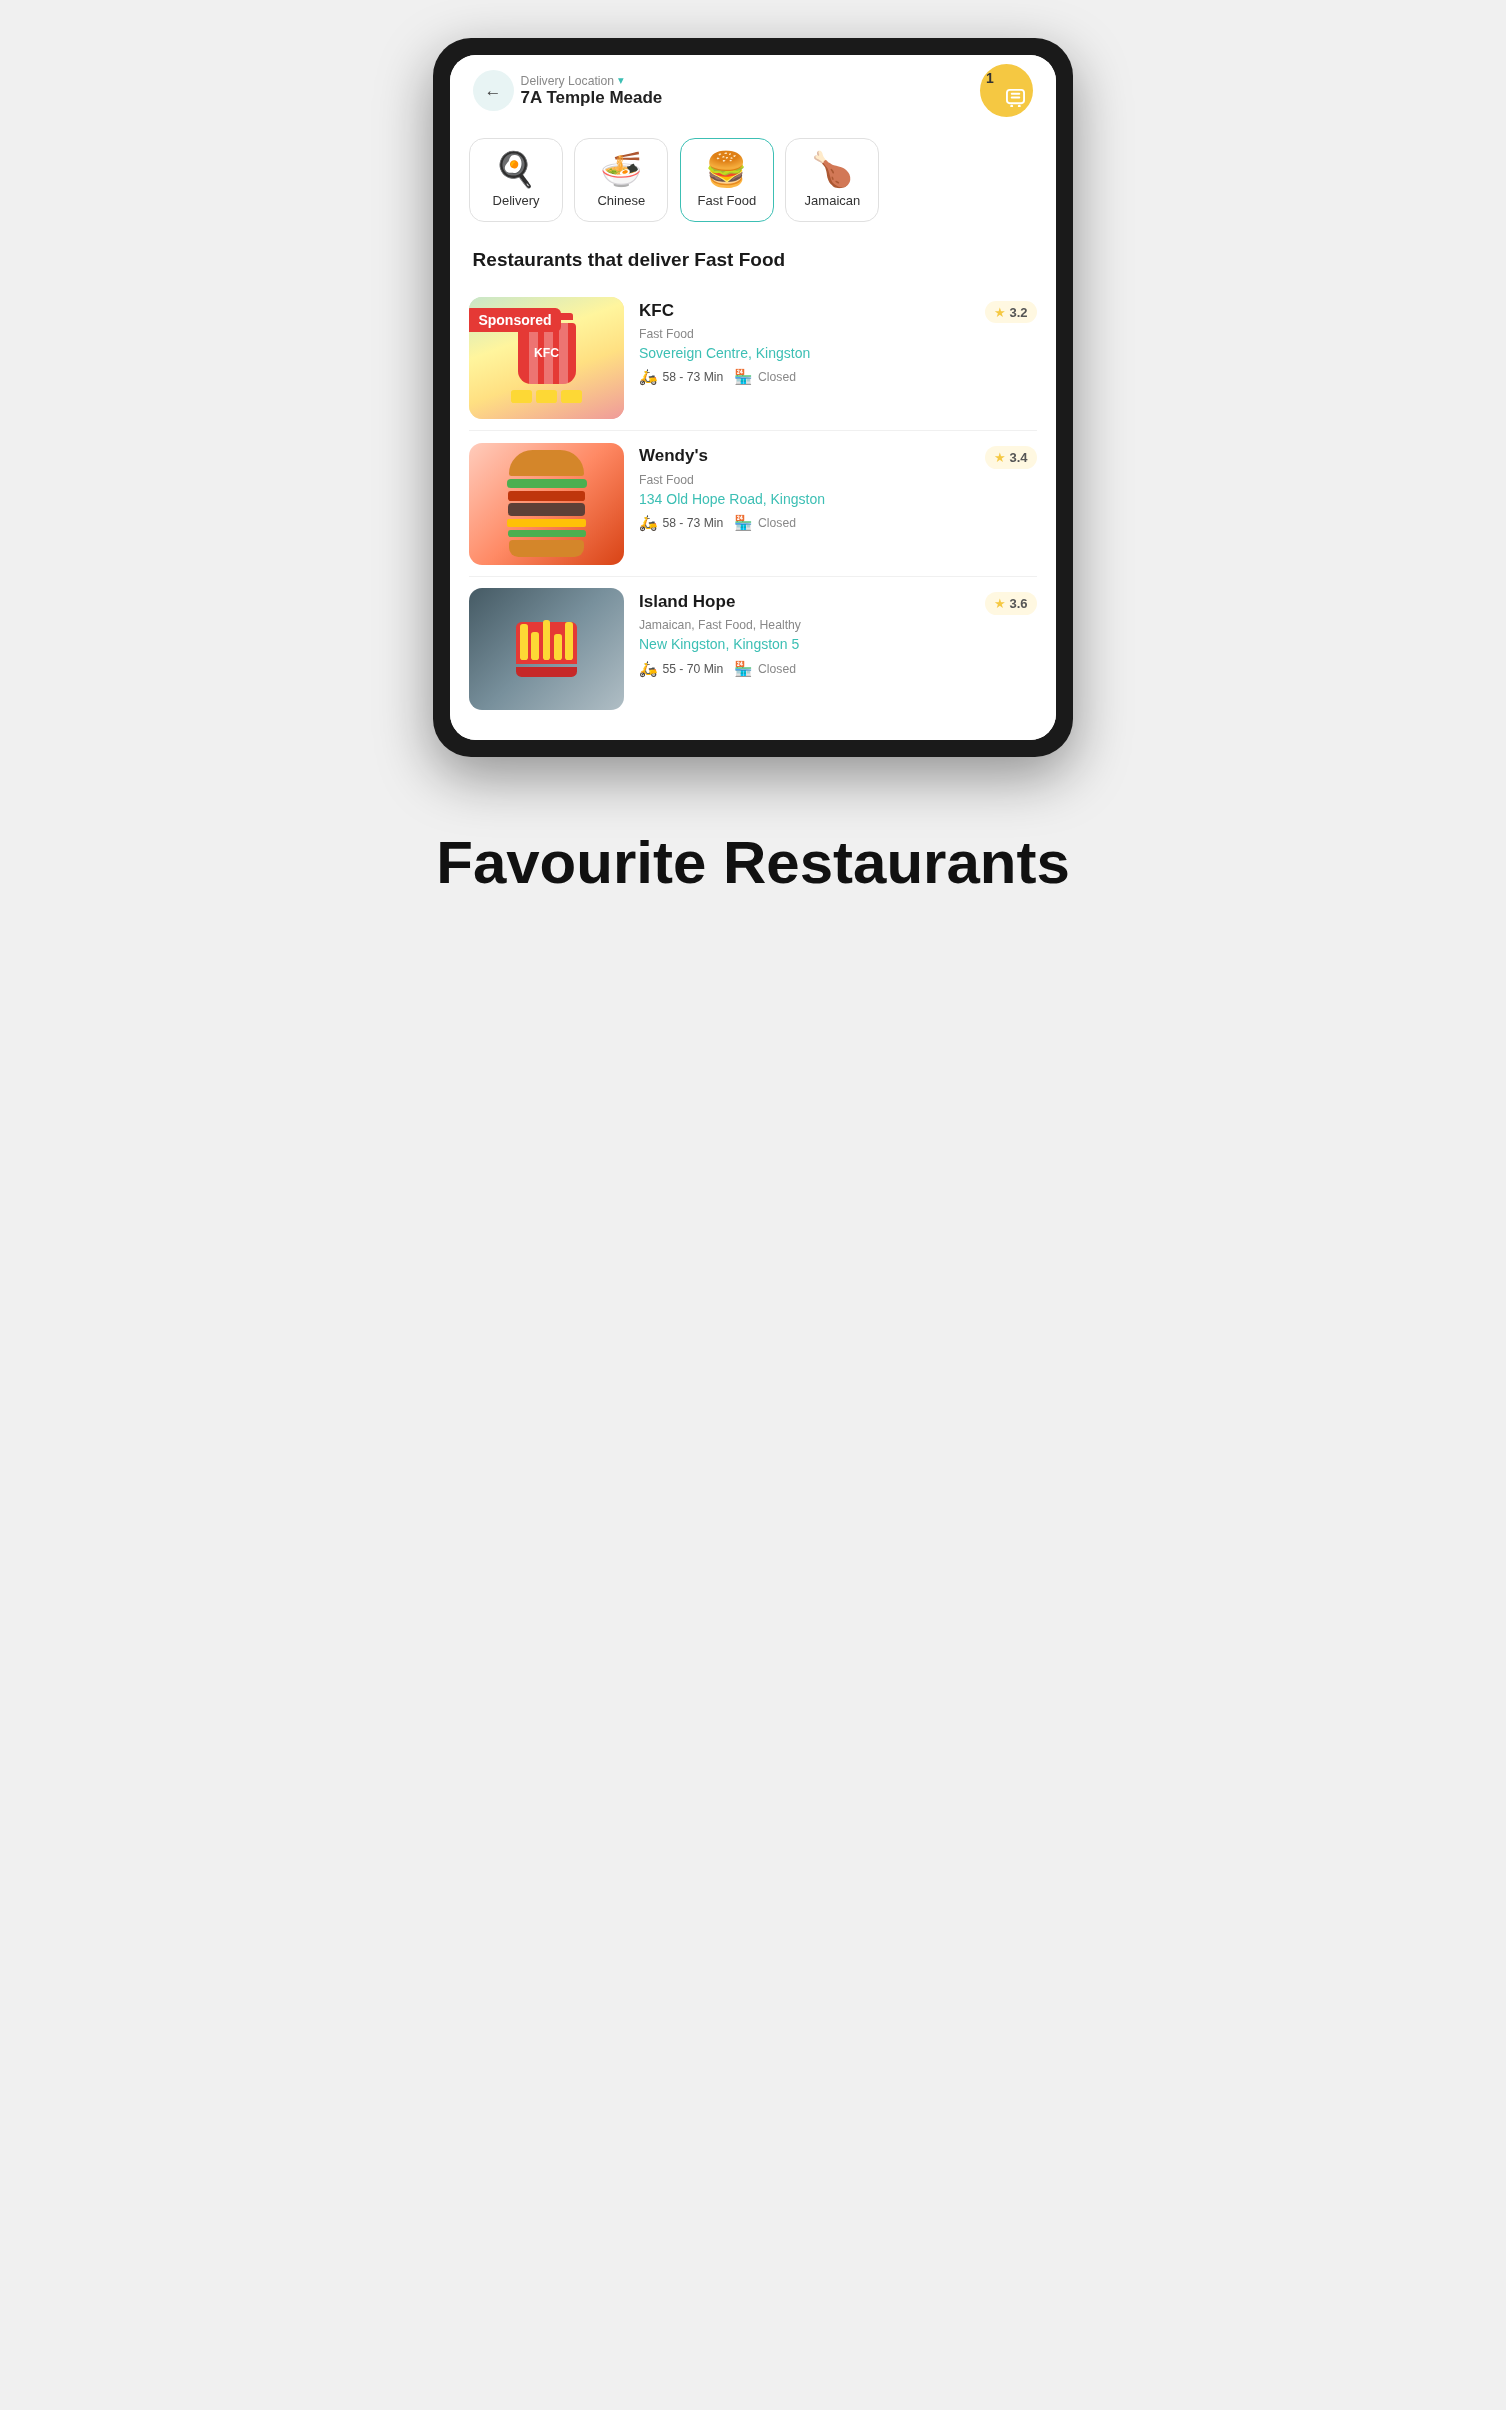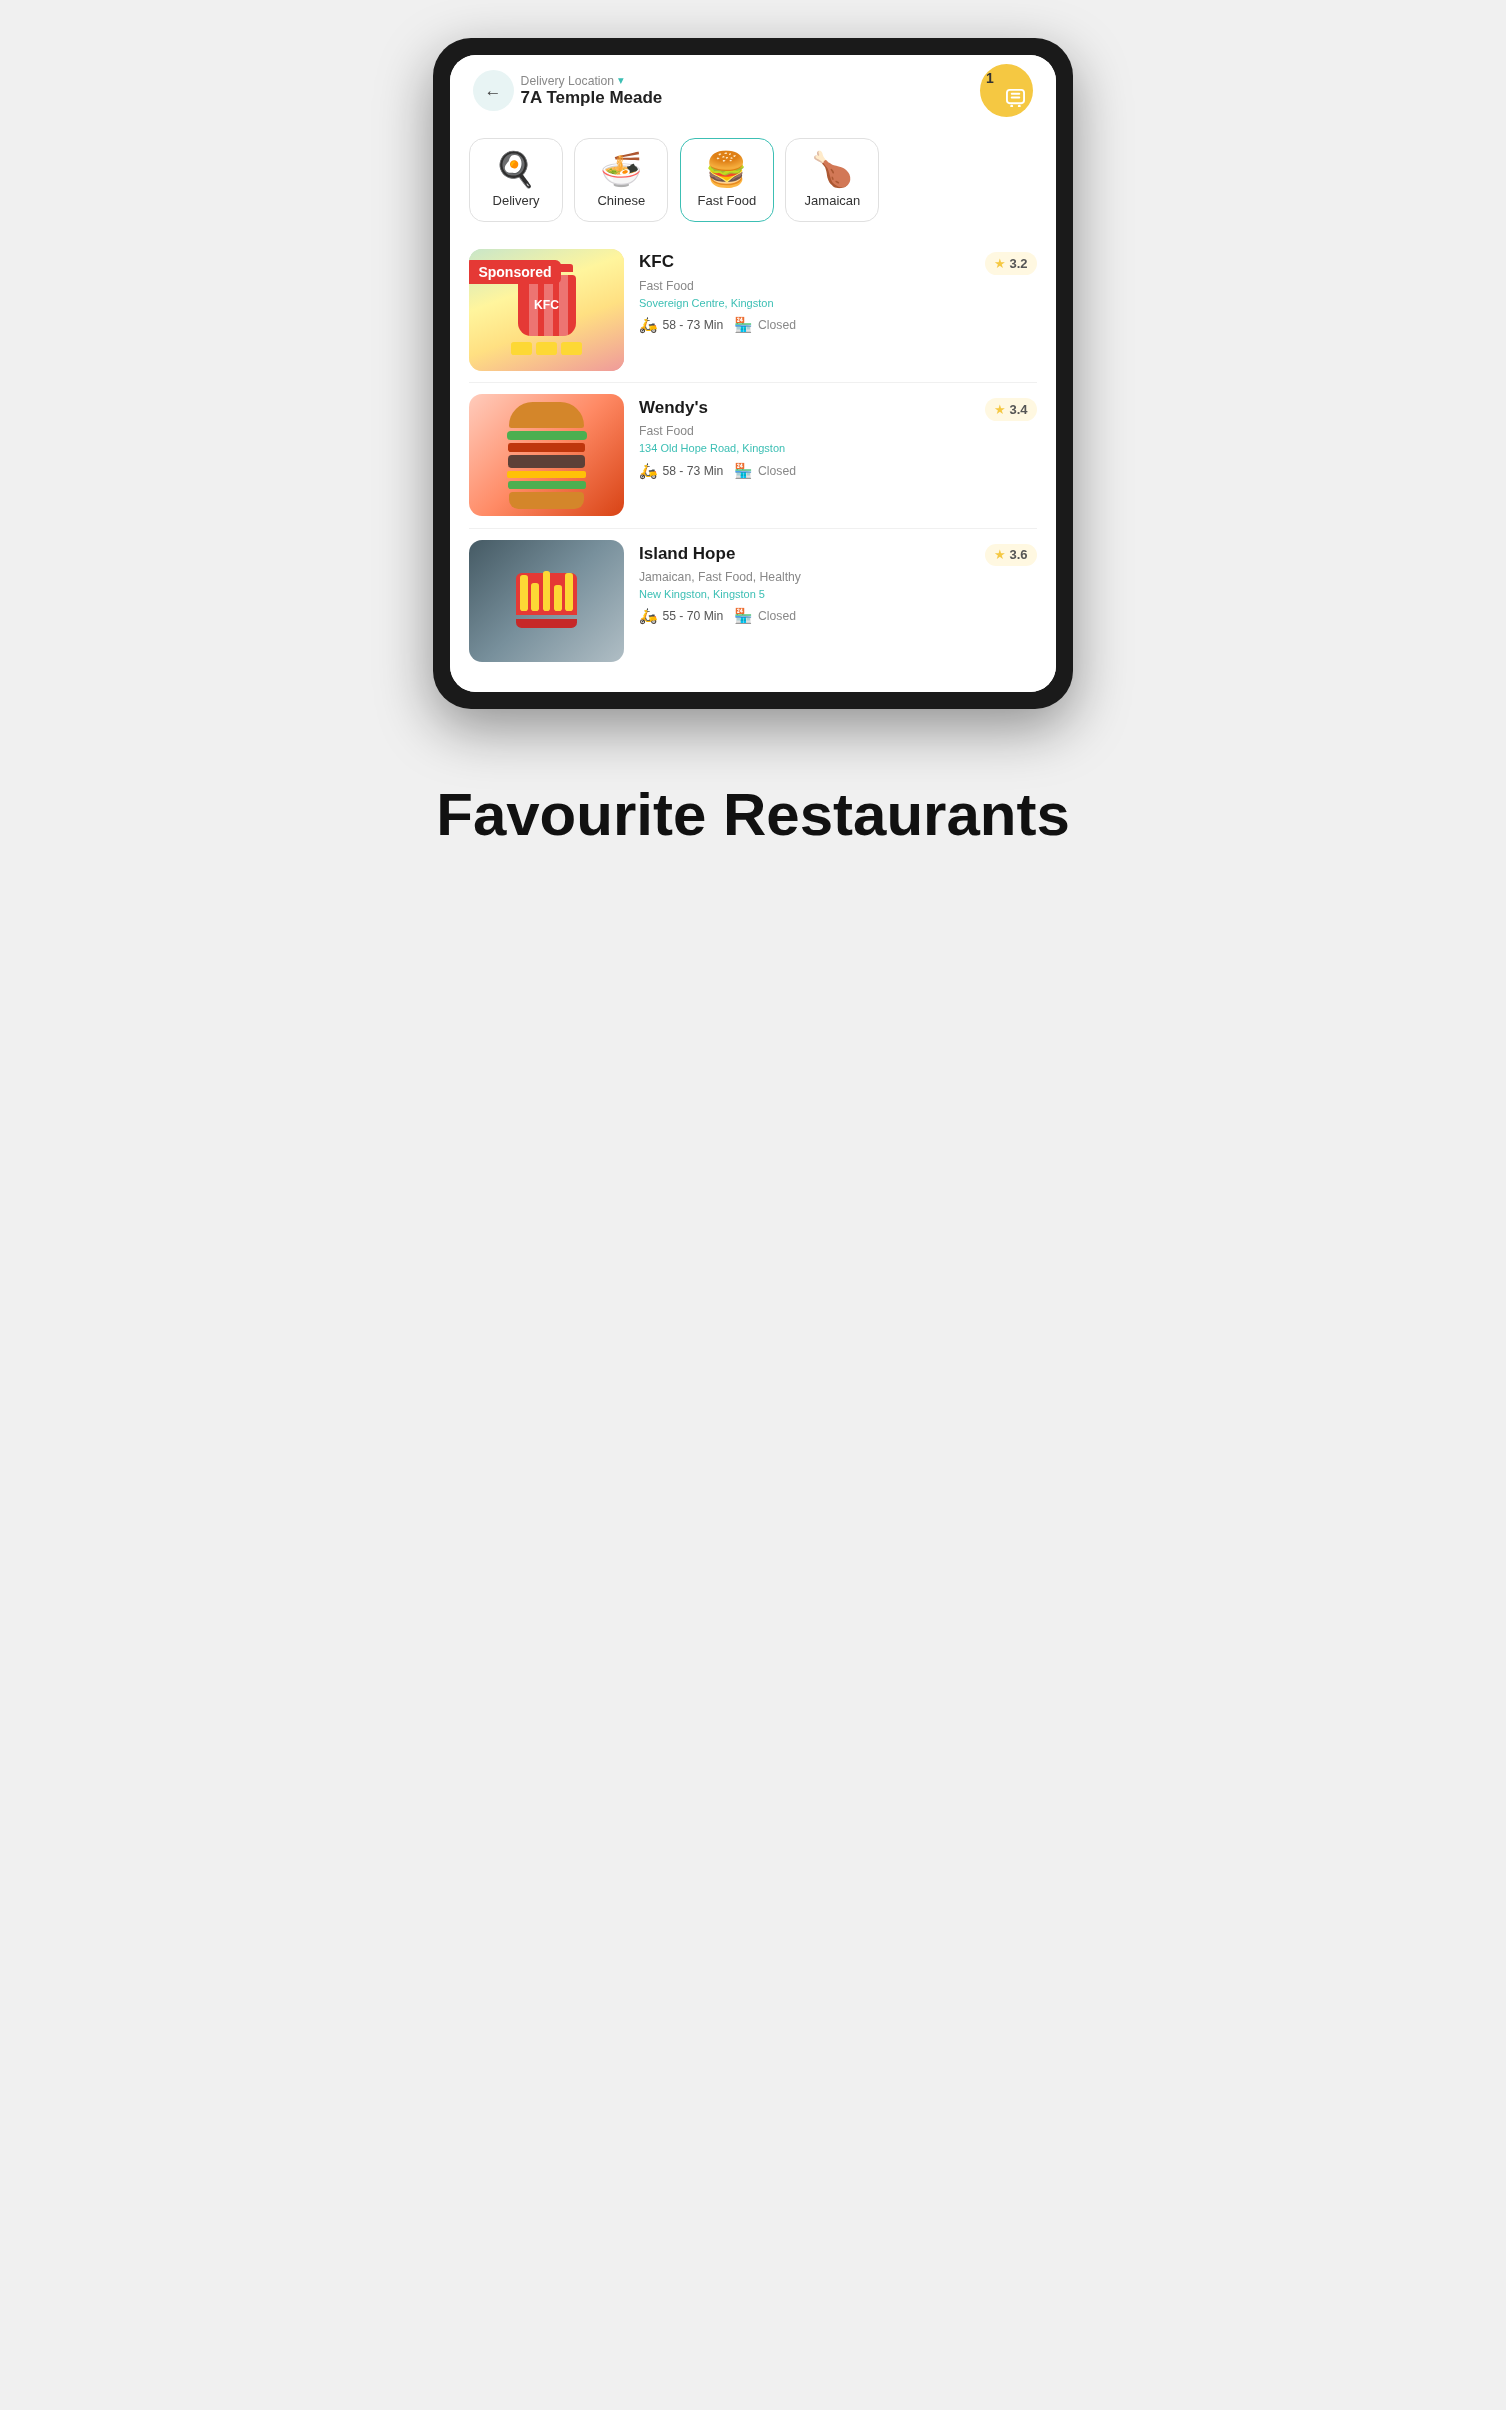--- a/index.html
+++ b/index.html
@@ -333,21 +333,21 @@
       font-size: 13px;
       font-weight: 600;
       color: #555;
     }
     .restaurant-type {
       font-size: 12.2px;
       color: #888;
       margin-bottom: 3.8px;
     }
     .restaurant-location {
-      font-size: 11px;
+      font-size: 14px;
       color: #3cbfb4;
       margin-bottom: 7.5px;
     }
     .delivery-info {
       display: flex;
       align-items: center;
       gap: 11.3px;
     }
     .delivery-time {
       display: flex;
@@ -428,20 +428,21 @@
       <div class="category-item active">
         <span class="category-icon">🍔</span>
         <span class="category-label">Fast Food</span>
       </div>
       <div class="category-item">
         <span class="category-icon">🍗</span>
         <span class="category-label">Jamaican</span>
       </div>
     </div>
 
+    <div class="section-title">Restaurants that deliver Fast Food</div>
 
     <div class="restaurant-list">
 
       <div class="restaurant-card">
         <div class="restaurant-image">
           <div class="kfc-img">
             <div style="position:relative; width:100%; height:100%; background: linear-gradient(160deg,#c8e6c9 0%,#fff59d 35%,#ffe082 60%,#ef9a9a 100%); display:flex; align-items:center; justify-content:center;">
 
               <div style="display:flex;flex-direction:column;align-items:center;gap:2.8px;">
                 <div style="width:52px;height:7.5px;background:#e53935;border-radius:2.8px 2.8px 0 0;"></div>

